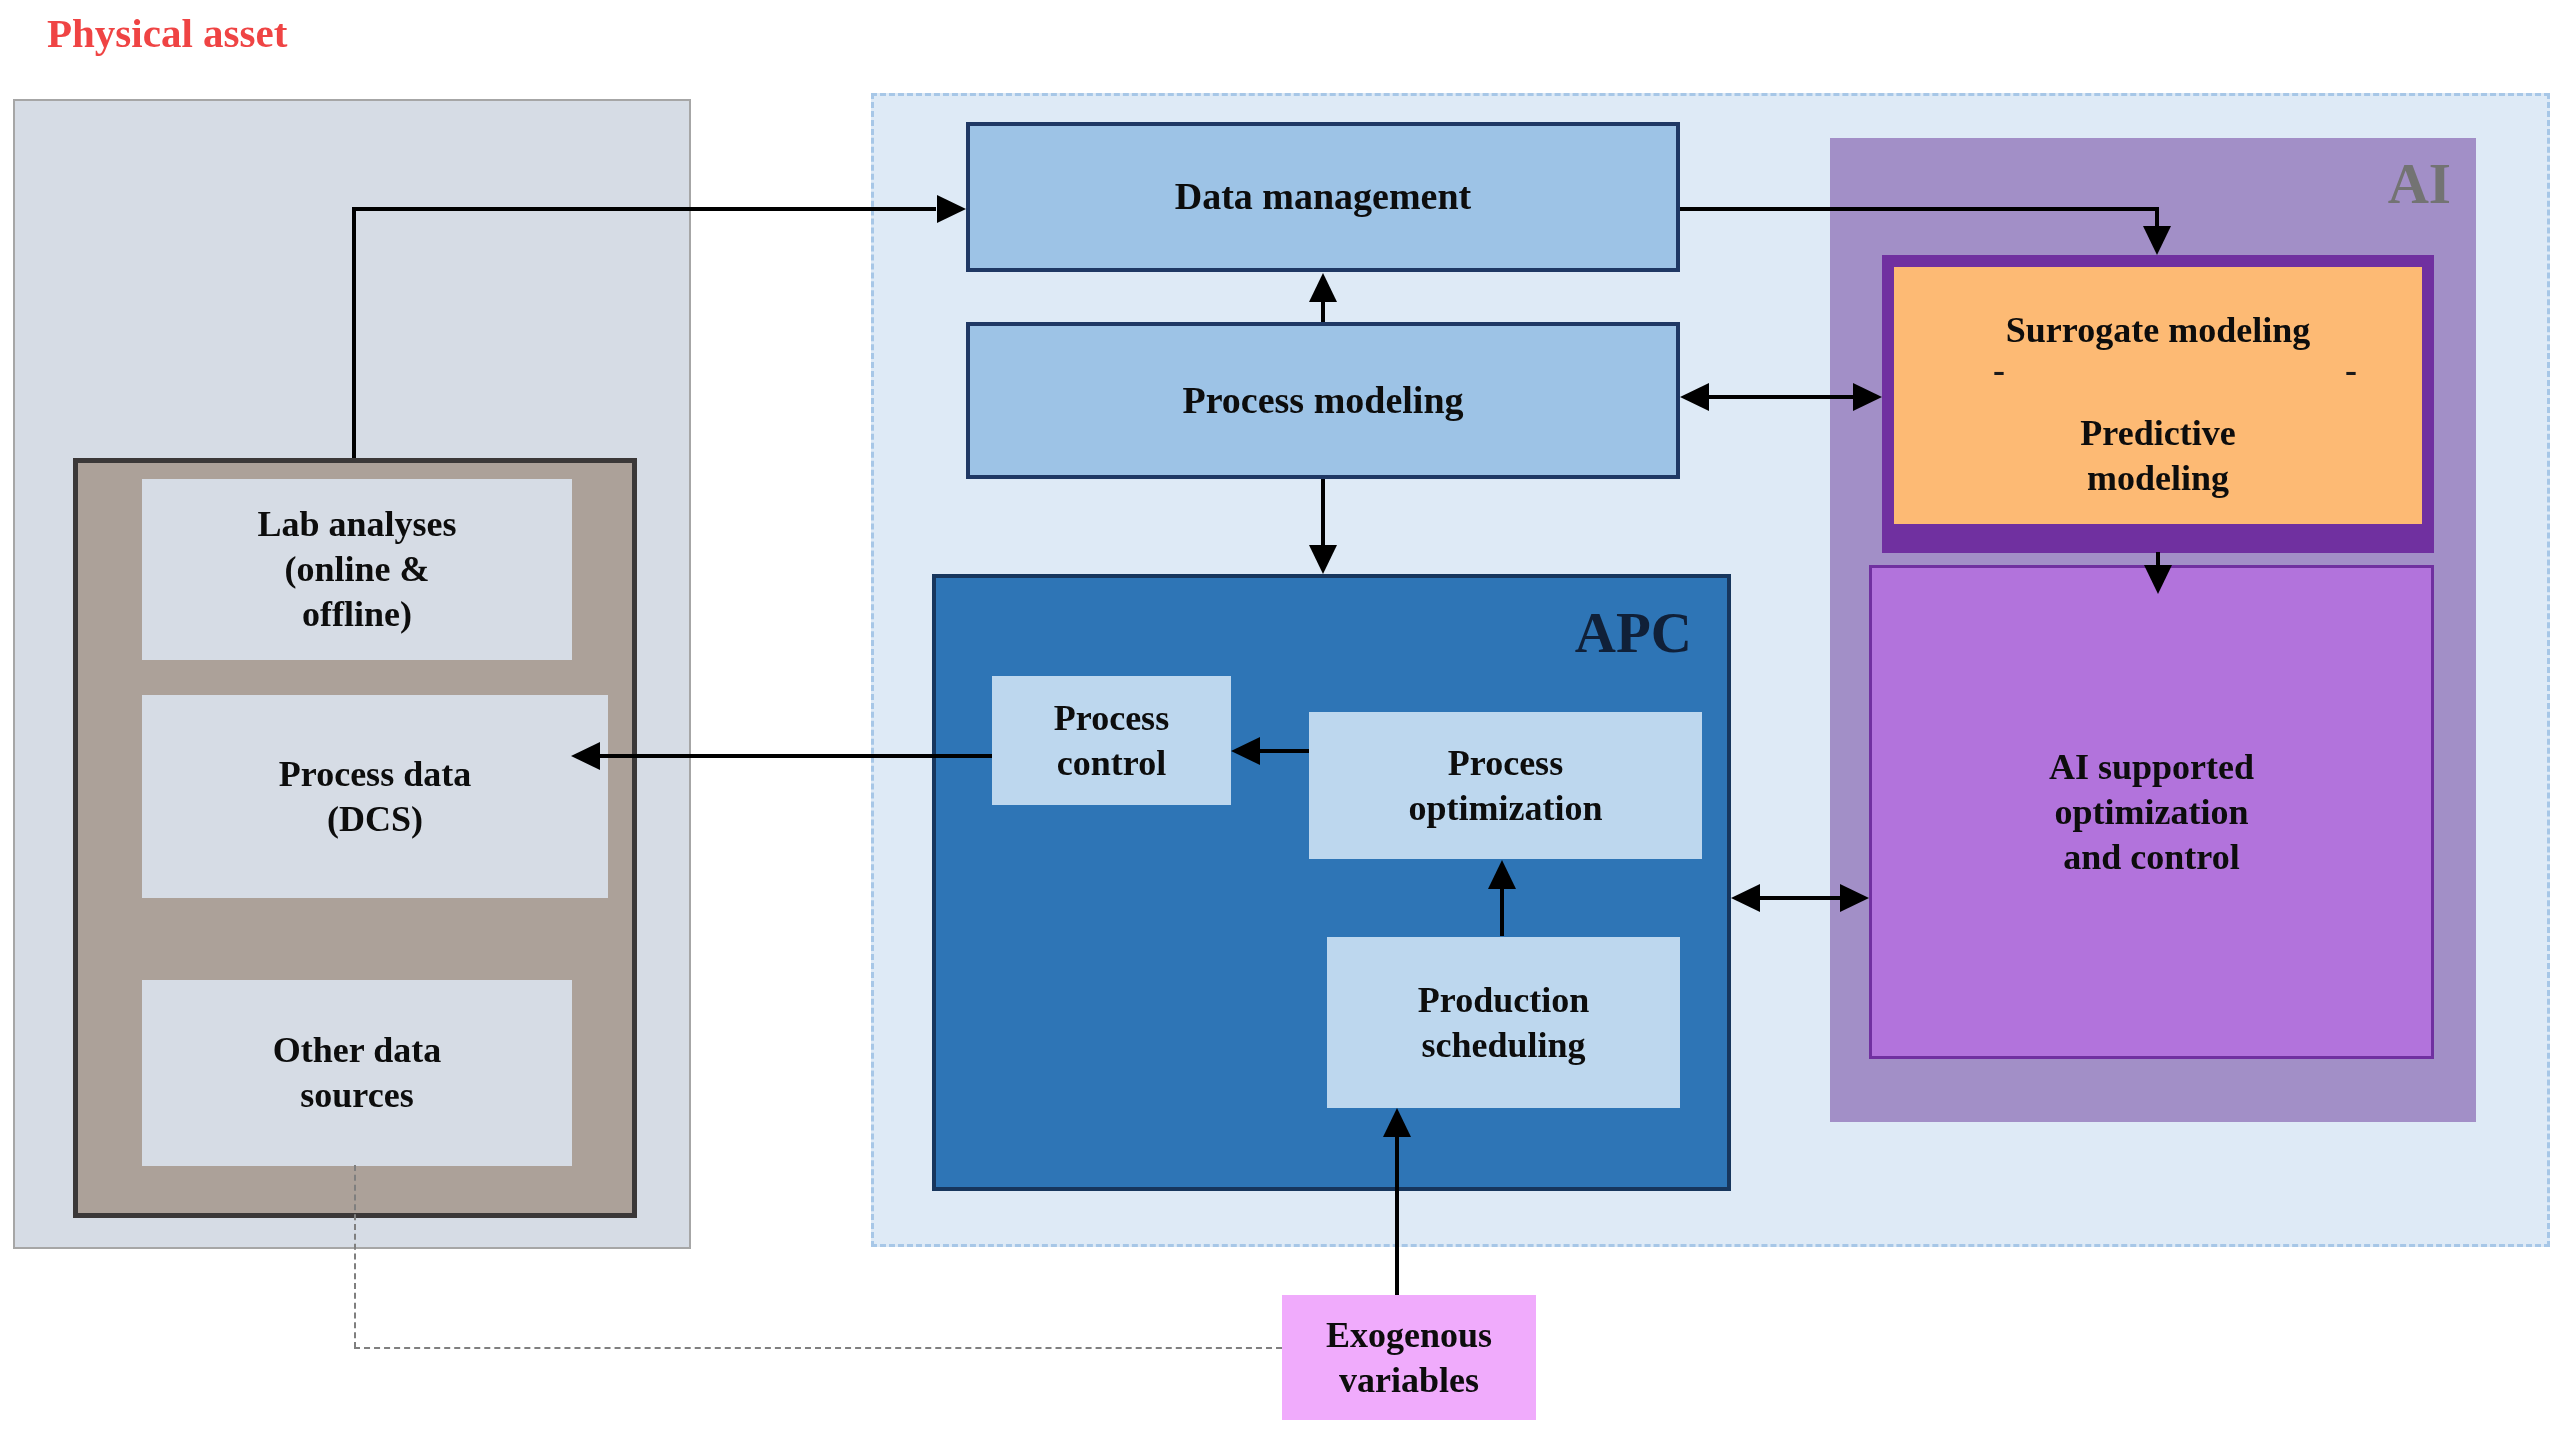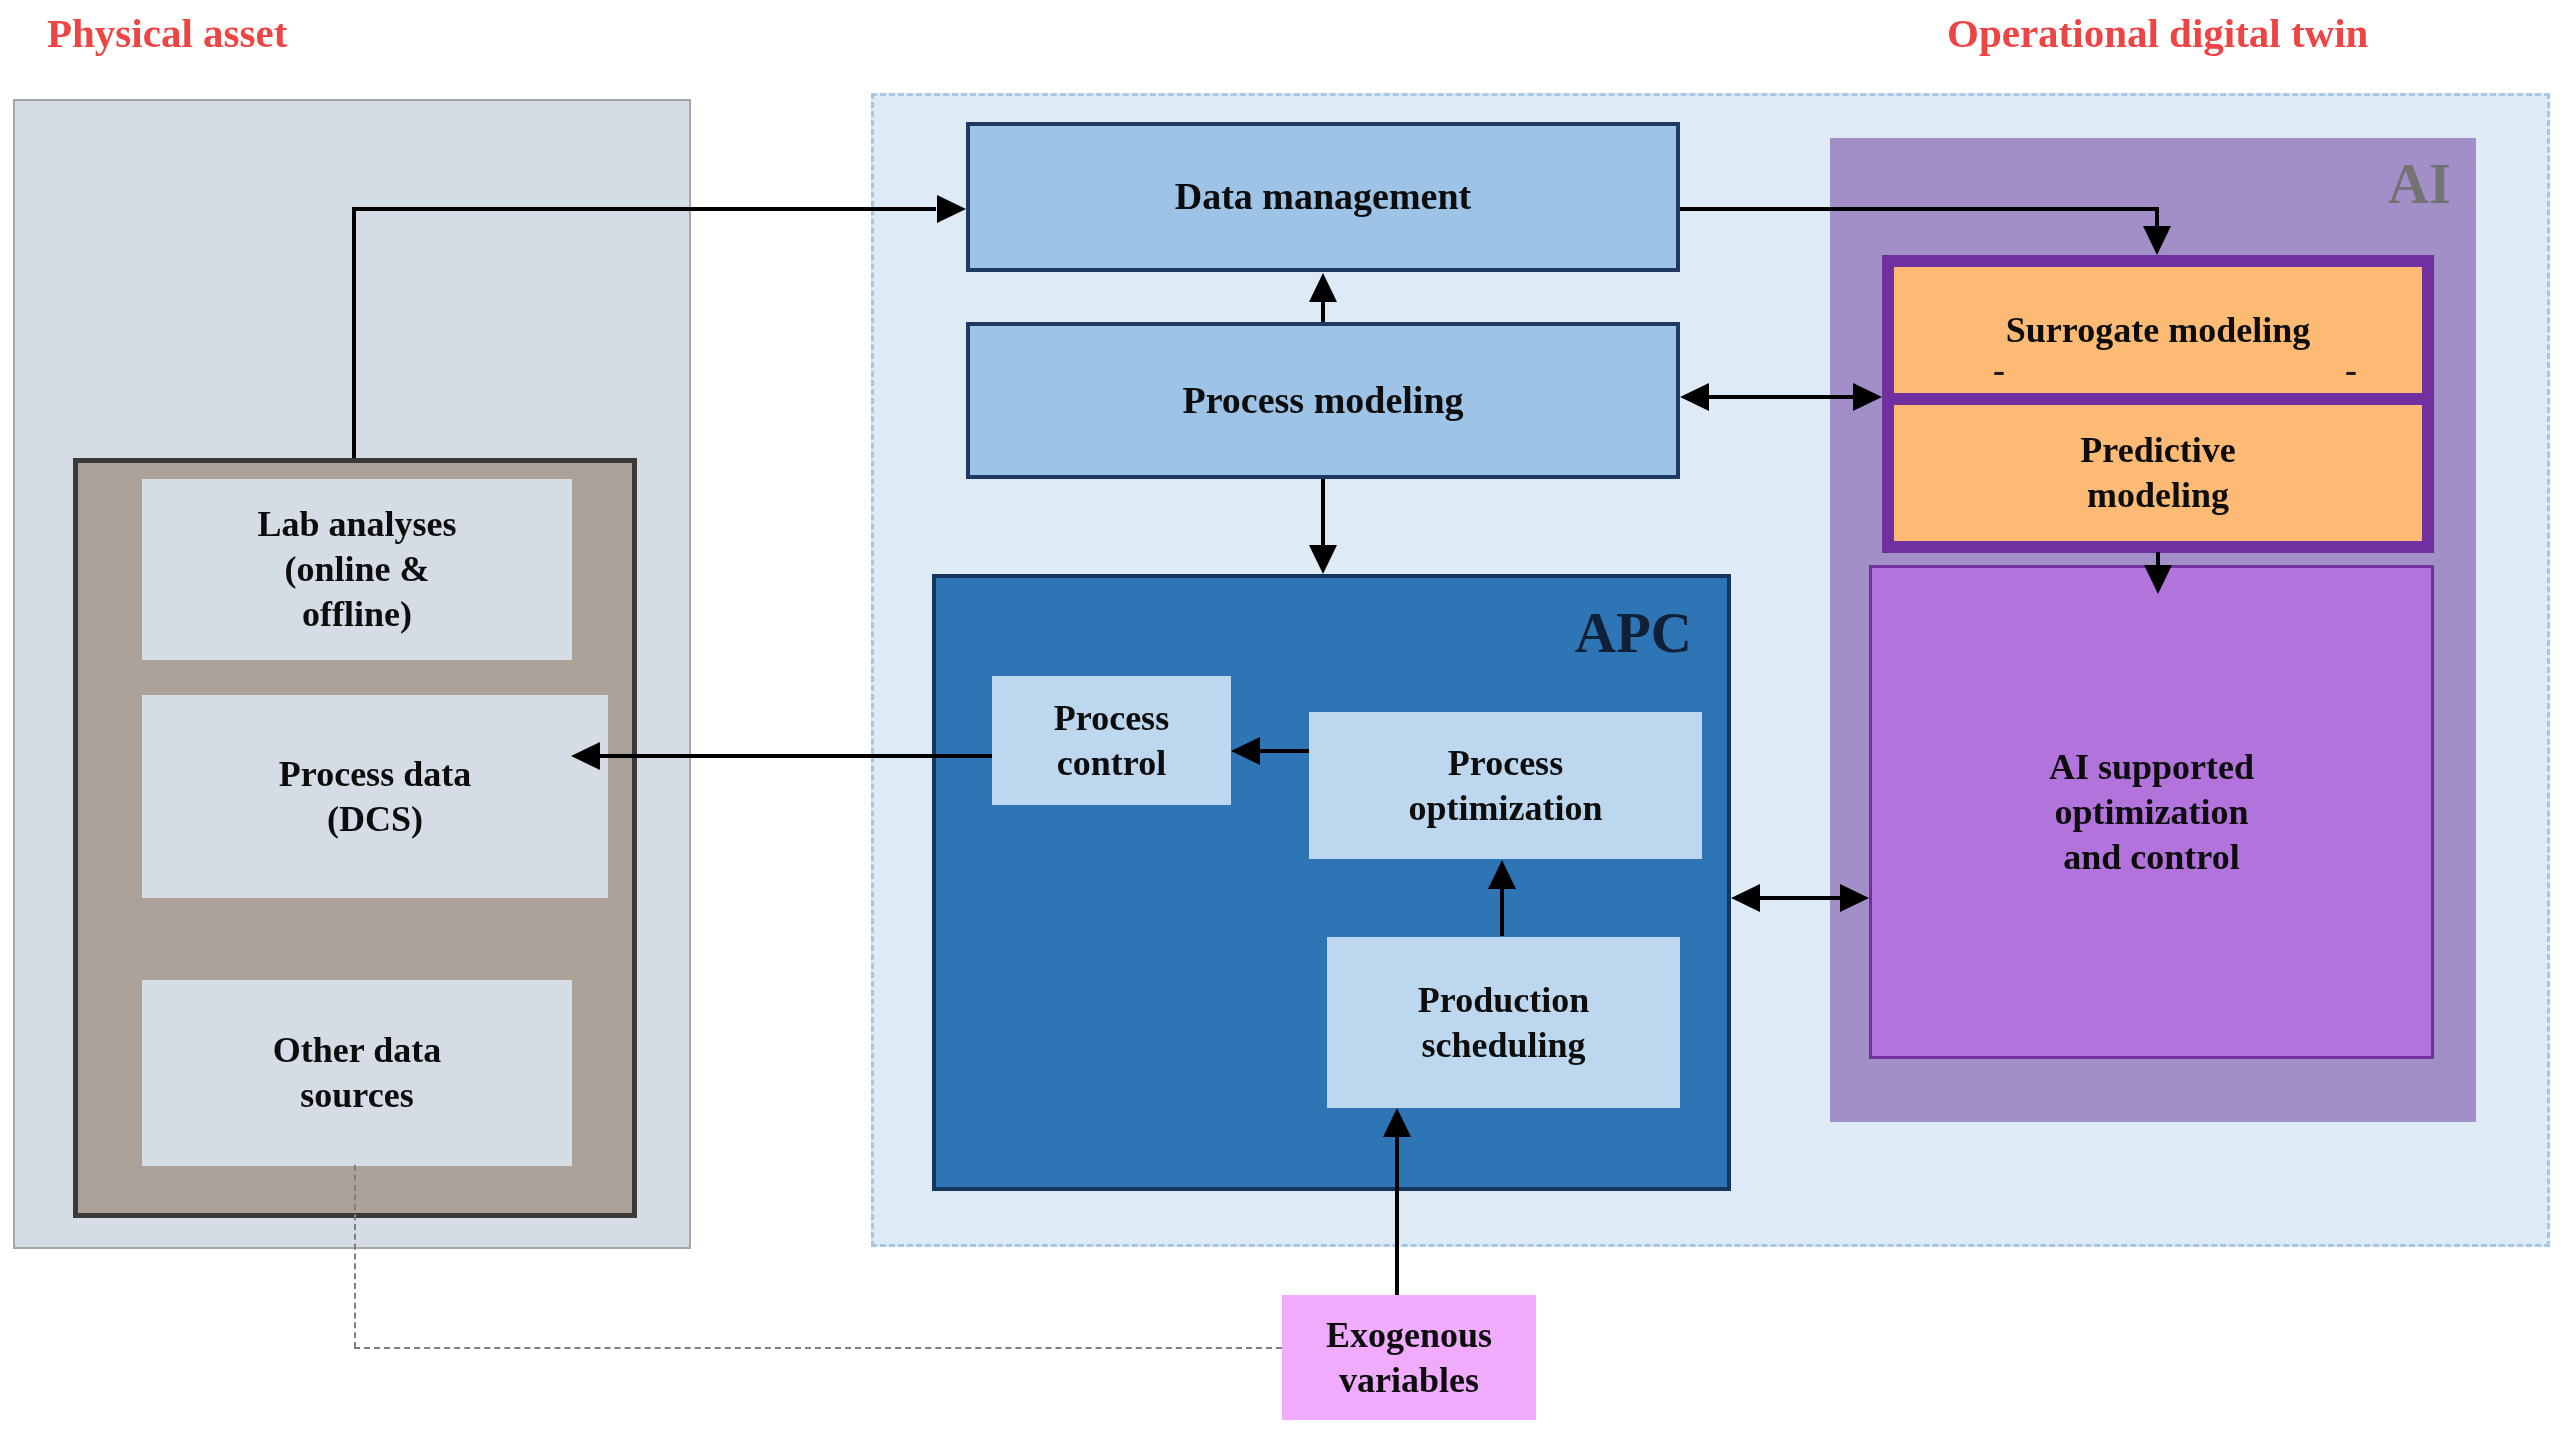--- a/index.html
+++ b/index.html
@@ -45,21 +45,21 @@
   .apc-label{left:1528px;top:600px;width:164px;text-align:right;color:#102038;}
   .lightblue-box{background:#BDD7EE;font-size:36px;}
   .pc-box{left:992px;top:676px;width:239px;height:129px;}
   .po-box{left:1309px;top:712px;width:393px;height:147px;}
   .ps-box{left:1327px;top:937px;width:353px;height:171px;}
   .ai-container{left:1830px;top:138px;width:646px;height:984px;background:#A28FC7;}
   .ai-label{left:2296px;top:151px;width:155px;text-align:right;color:#737373;}
   .ai-models-group{left:1882px;top:255px;width:552px;height:298px;background:#7030A0;}
   .purple-cell{background:#fdba74;font-size:36px;}
   .surr-box{left:1894px;top:267px;width:528px;height:126px;}
-  .pred-box{left:1894px;top:405px;width:528px;height:136px;}
+  .pred-box{left:1894px;top:388px;width:528px;height:136px;}
   .ai-supported-box{left:1869px;top:565px;width:565px;height:494px;background:#B273DC;border:3.5px solid #7030A0;font-size:36px;}
   .exo-box{left:1282px;top:1295px;width:254px;height:125px;background:#f0abfc;font-size:36px;}
   .surr-dash{position:absolute;bottom:5.2px;font-size:36px;font-weight:bold;color:#1a1a1a;line-height:1;}
   .surr-dash.left{left:99px;}
   .surr-dash.right{right:65px;}
   
   .line{position:absolute;background:#000000;}
   .dash-line-v{position:absolute;border-left:2.6px dashed #7F7F7F;}
   .dash-line-h{position:absolute;border-top:2.6px dashed #7F7F7F;}
   .head{position:absolute;width:0;height:0;}
@@ -67,21 +67,20 @@
   .head.left{border-right:29px solid #000;border-top:14px solid transparent;border-bottom:14px solid transparent;}
   .head.up{border-bottom:29px solid #000;border-left:14px solid transparent;border-right:14px solid transparent;}
   .head.down{border-top:29px solid #000;border-left:14px solid transparent;border-right:14px solid transparent;}
 </style>
 </head>
 <body>
 
 <div class="canvas">
 
   <div class="title" style="left:47px;top:8.6px;">Physical asset</div>
-  <div class="title" style="left:1947px;top:8.6px;">Operational digital twin</div>
 
   <div class="box physical-container"></div>
   <div class="box brown-group"></div>
   <div class="box gray-box lab-box">Lab analyses
 (online &amp;
 offline)</div>
   <div class="box gray-box dcs-box">Process data
 (DCS)</div>
   <div class="box gray-box other-box">Other data
 sources</div>

